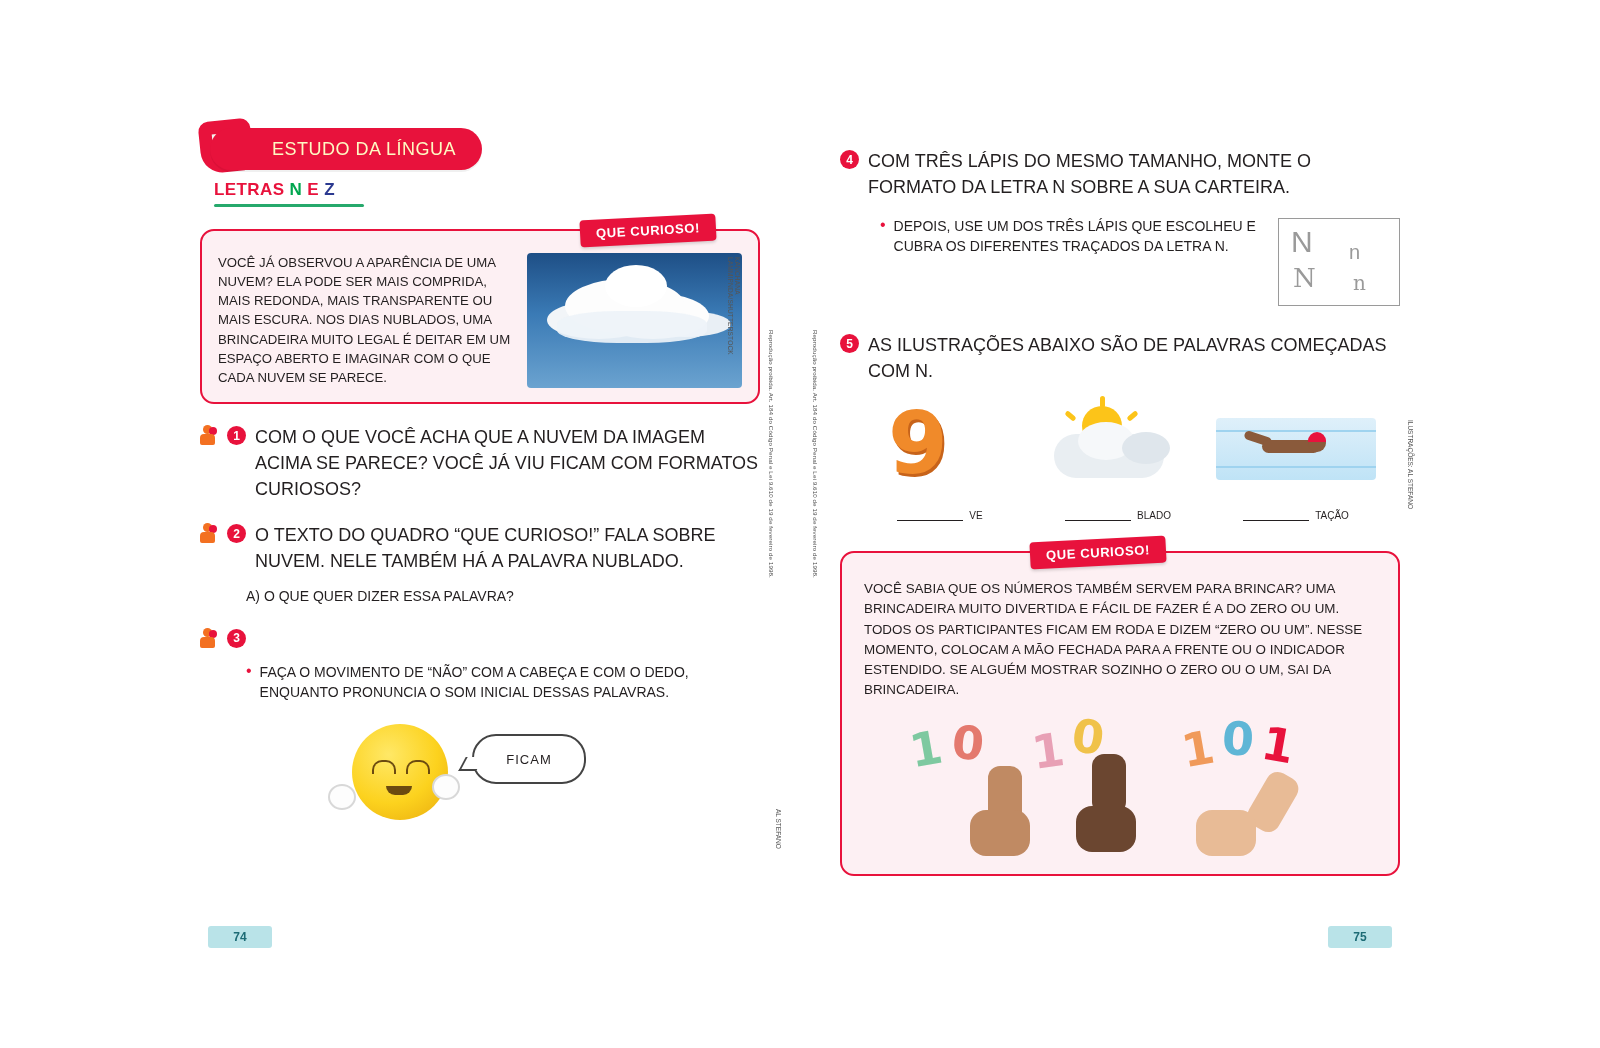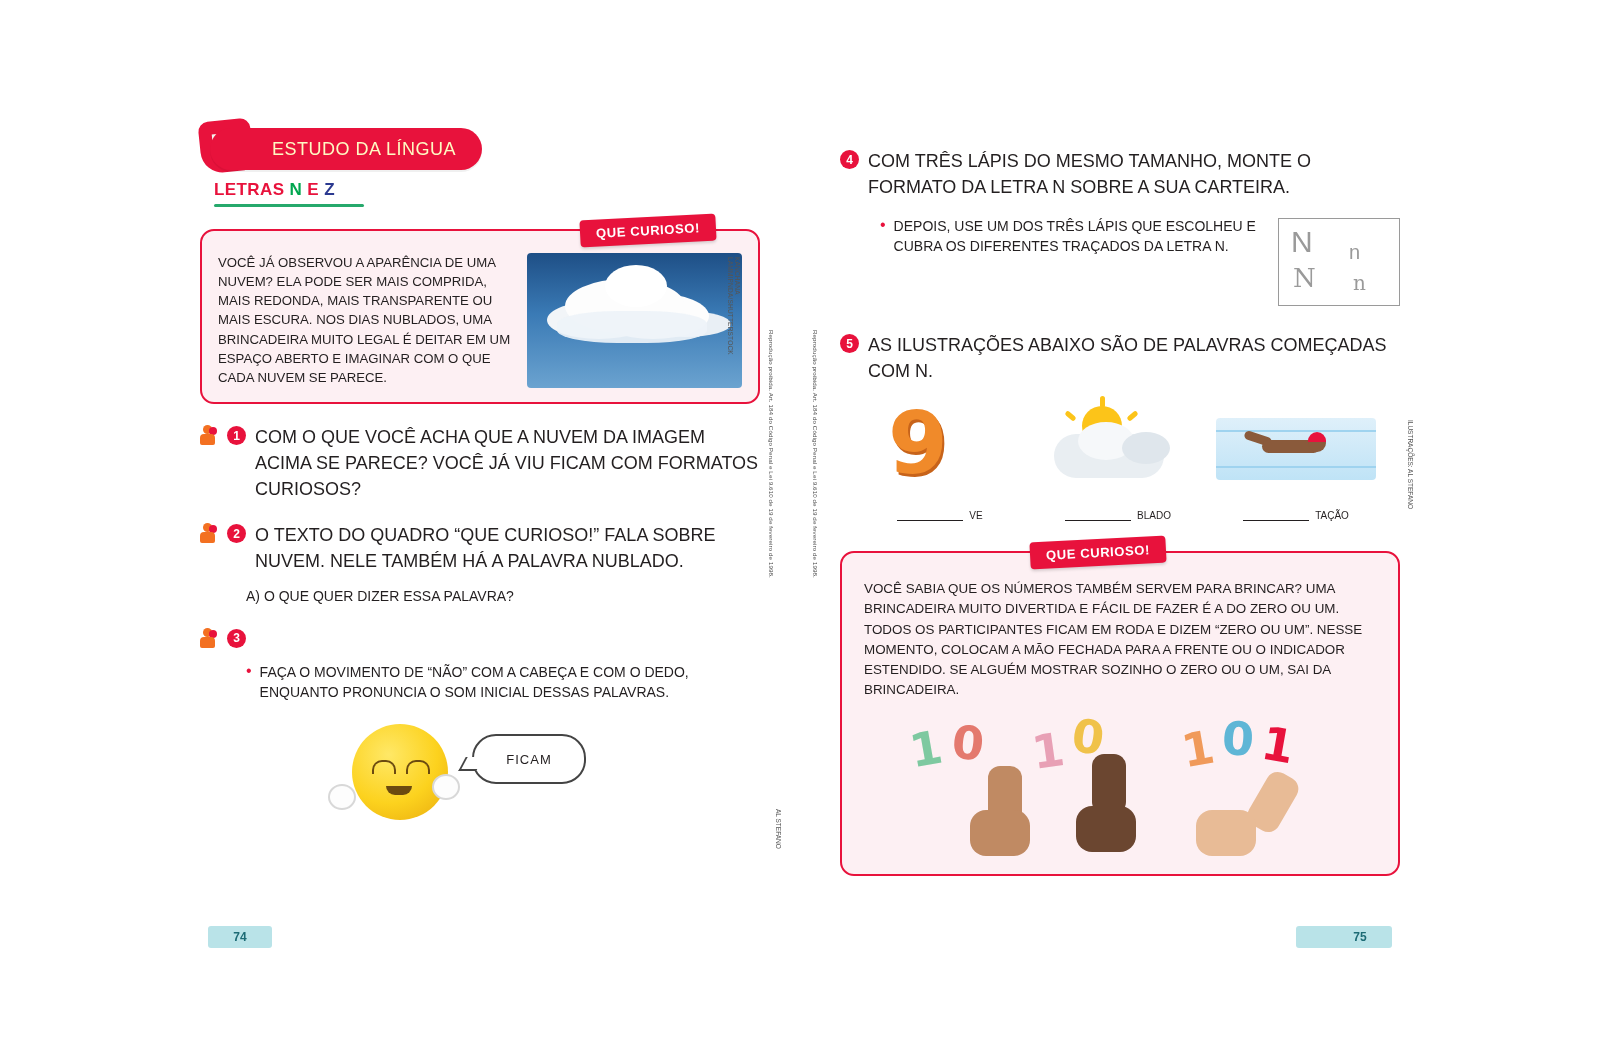--- a/index.html
+++ b/index.html
@@ -97,21 +97,21 @@
   .bubble:after{content:"";position:absolute;left:-12px;bottom:11px;width:16px;height:12px;background:#fff;
     border-left:2px solid #444;border-bottom:2px solid #444;transform:skewX(-28deg);}
   .credit-emoji{position:absolute;right:-22px;bottom:-6px;writing-mode:vertical-rl;font-size:6.5px;color:#555;}
 
   
   .pgnum{
     position:absolute;bottom:-38px;width:64px;height:22px;background:#b9e3e8;border-radius:3px;
     display:flex;align-items:center;justify-content:center;font-size:12px;color:#1c6b75;font-weight:bold;
   }
   .pgnum.left{left:8px;}
-  .pgnum.right{right:8px;padding-left:32px;}
+  .pgnum.right{right:8px;}
 
   
   .gutter{position:absolute;top:330px;font-size:6.2px;color:#4a4a4a;writing-mode:vertical-rl;letter-spacing:.1px;}
 
   
   .trace-box{
     width:120px;height:86px;border:1px solid #9a9a9a;position:relative;flex:none;margin-top:2px;
   }
   .trace-box span{position:absolute;color:#9a9a9a;font-weight:300;}
   .tb1{left:12px;top:6px;font-size:30px;}

